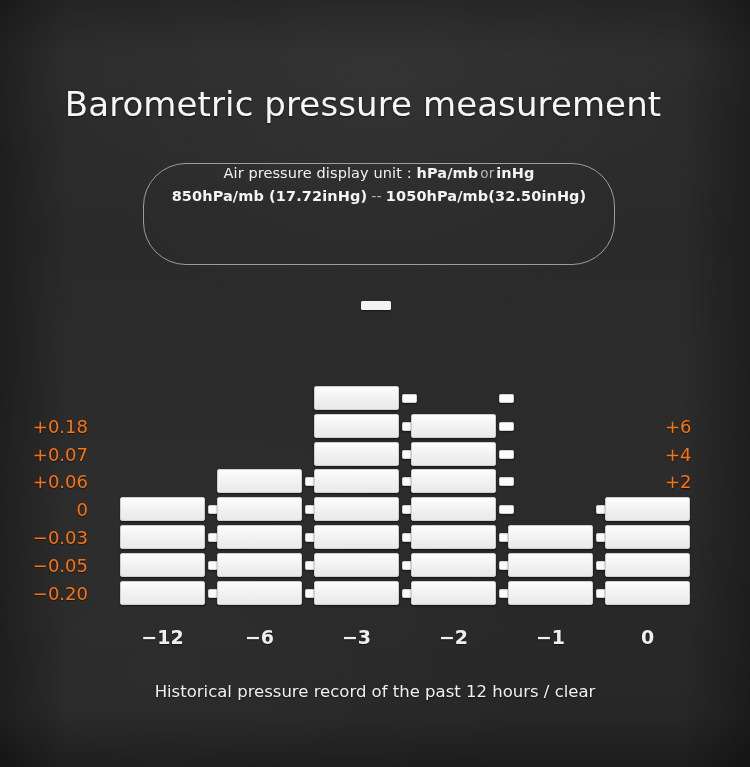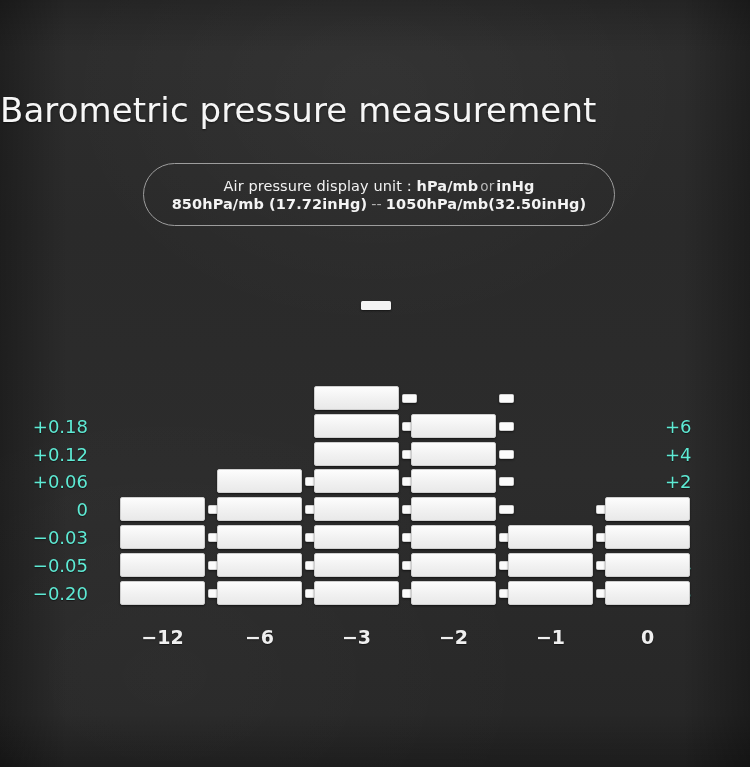--- a/index.html
+++ b/index.html
@@ -39,43 +39,44 @@
   .page {
     position: relative;
     width: 750px;
     height: 767px;
     z-index: 2;
   }
 
   
   .title {
     position: absolute;
-    top: 90px;
+    top: 84px;
     left: 0;
     width: 726px;
+    text-align: center;
     font-size: 34px;
     font-weight: 400;
     letter-spacing: 0.1px;
     color: #f6f6f6;
     text-shadow: 0 1px 2px rgba(0,0,0,0.55);
   }
 
   
   .info-pill {
     position: absolute;
     top: 163px;
     left: 143px;
     width: 472px;
-    height: 63px;
+    height: 102px;
     border: 1px solid #9d9d9d;
     border-radius: 43px;
     display: flex;
     flex-direction: column;
     align-items: center;
-    justify-content: center;
+    gap: 5px;
   }
   .pill-line1 {
     font-size: 14.5px;
     color: #f2f2f2;
     white-space: nowrap;
     letter-spacing: 0.1px;
   }
   .pill-line1 .lbl { }
   .pill-line1 .unit-a { font-weight: 600; }
   .pill-line1 .orx { color: #b9b9b9; font-size: 13.5px; padding: 0 2px; }
@@ -106,21 +107,21 @@
     position: absolute;
     top: 386px;
     left: 0;
     width: 750px;
     height: 235px;
   }
 
   .axis-label {
     position: absolute;
     font-size: 18px;
-    color: #5eead4;
+    color: #f97316;
     line-height: 1;
     white-space: nowrap;
     text-shadow: 0 1px 1px rgba(0,0,0,0.5);
   }
   .axis-left  { right: 662px; text-align: right; }
   .axis-right { left: 665px;  text-align: left; }
 
   
   .plot {
     position: absolute;
@@ -220,21 +221,21 @@
       <span>850hPa/mb (17.72inHg)</span><span class="dash">--</span><span>1050hPa/mb(32.50inHg)</span>
     </div>
   </div>
 
   <div class="center-dash"></div>
 
   <div class="chart">
 
     <div id="axis-left-host">
         <div class="axis-label axis-left" style="top: 31.8px;">+0.18</div>
-        <div class="axis-label axis-left" style="top: 59.6px;">+0.12</div>
+        <div class="axis-label axis-left" style="top: 59.6px;">+0.07</div>
         <div class="axis-label axis-left" style="top: 87.4px;">+0.06</div>
         <div class="axis-label axis-left" style="top: 115.2px;">0</div>
         <div class="axis-label axis-left" style="top: 143px;">−0.03</div>
         <div class="axis-label axis-left" style="top: 170.8px;">−0.05</div>
         <div class="axis-label axis-left" style="top: 198.6px;">−0.20</div>
       </div>
     <div id="axis-right-host">
         <div class="axis-label axis-right" style="top: 31.8px;">+6</div>
         <div class="axis-label axis-right" style="top: 59.6px;">+4</div>
         <div class="axis-label axis-right" style="top: 87.4px;">+2</div>
@@ -407,15 +408,16 @@
   <div class="xaxis" id="xaxis-host">
       <div class="xtick">−12</div>
       <div class="xtick">−6</div>
       <div class="xtick">−3</div>
       <div class="xtick">−2</div>
       <div class="xtick">−1</div>
       <div class="xtick">0</div>
     </div>
 
   <div class="caption">
+    <div>Historical pressure record of the past 12 hours / clear</div>
   </div>
 
 </div>
 
 </body></html>

